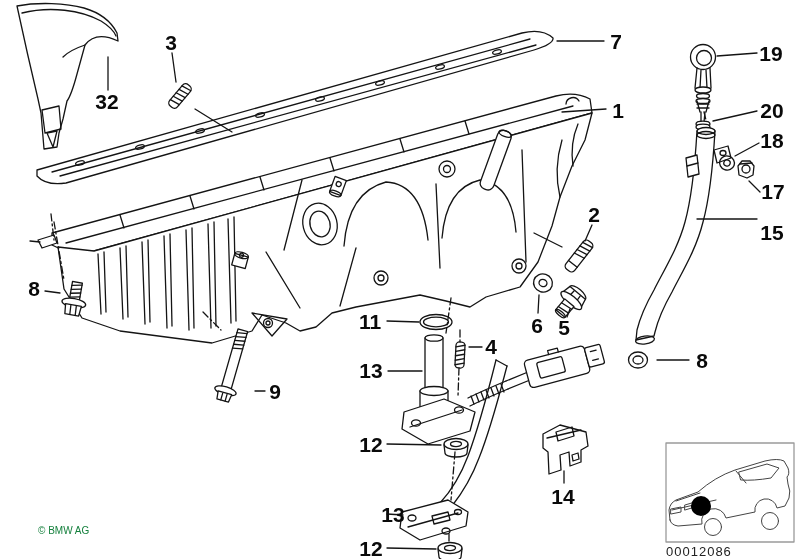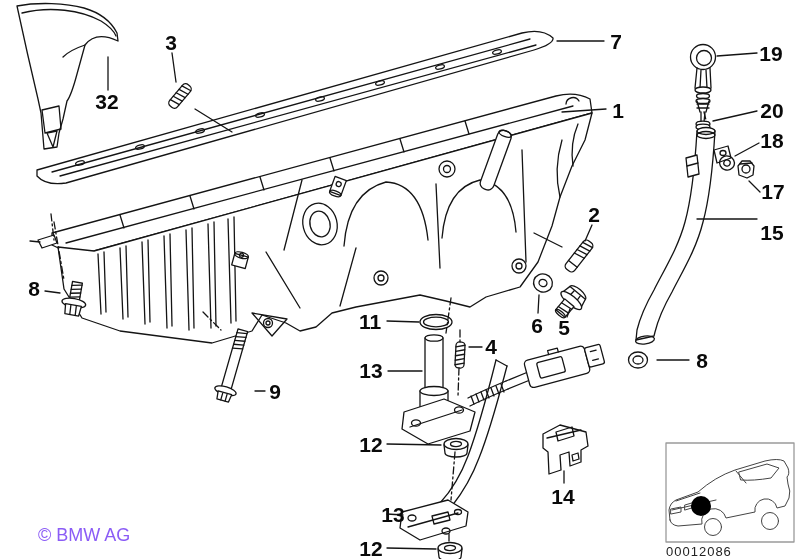--- a/index.html
+++ b/index.html
@@ -7,21 +7,21 @@
     position:relative;width:799px;height:559px;background:#fff;overflow:hidden;
     font-family:"Liberation Sans",sans-serif;
   }
   .stage svg{position:absolute;left:0;top:0;}
   .callout{
     position:absolute;transform:translate(-50%,-50%);
     font-weight:bold;font-size:21px;line-height:1;color:#0a0a0a;
     letter-spacing:0;white-space:nowrap;cursor:default;
   }
   .copyright{
-    position:absolute;left:38px;top:525px;font-size:18px;color:#8b5cf6;
+    position:absolute;left:38px;top:525px;font-size:10px;color:#15803d;
   }
   .imgnum{
     position:absolute;left:666px;top:544px;width:128px;text-align:left;
     font-size:13px;letter-spacing:1px;color:#222;
   }
 </style>
 </head>
 <body>
 
 <div class="stage">

